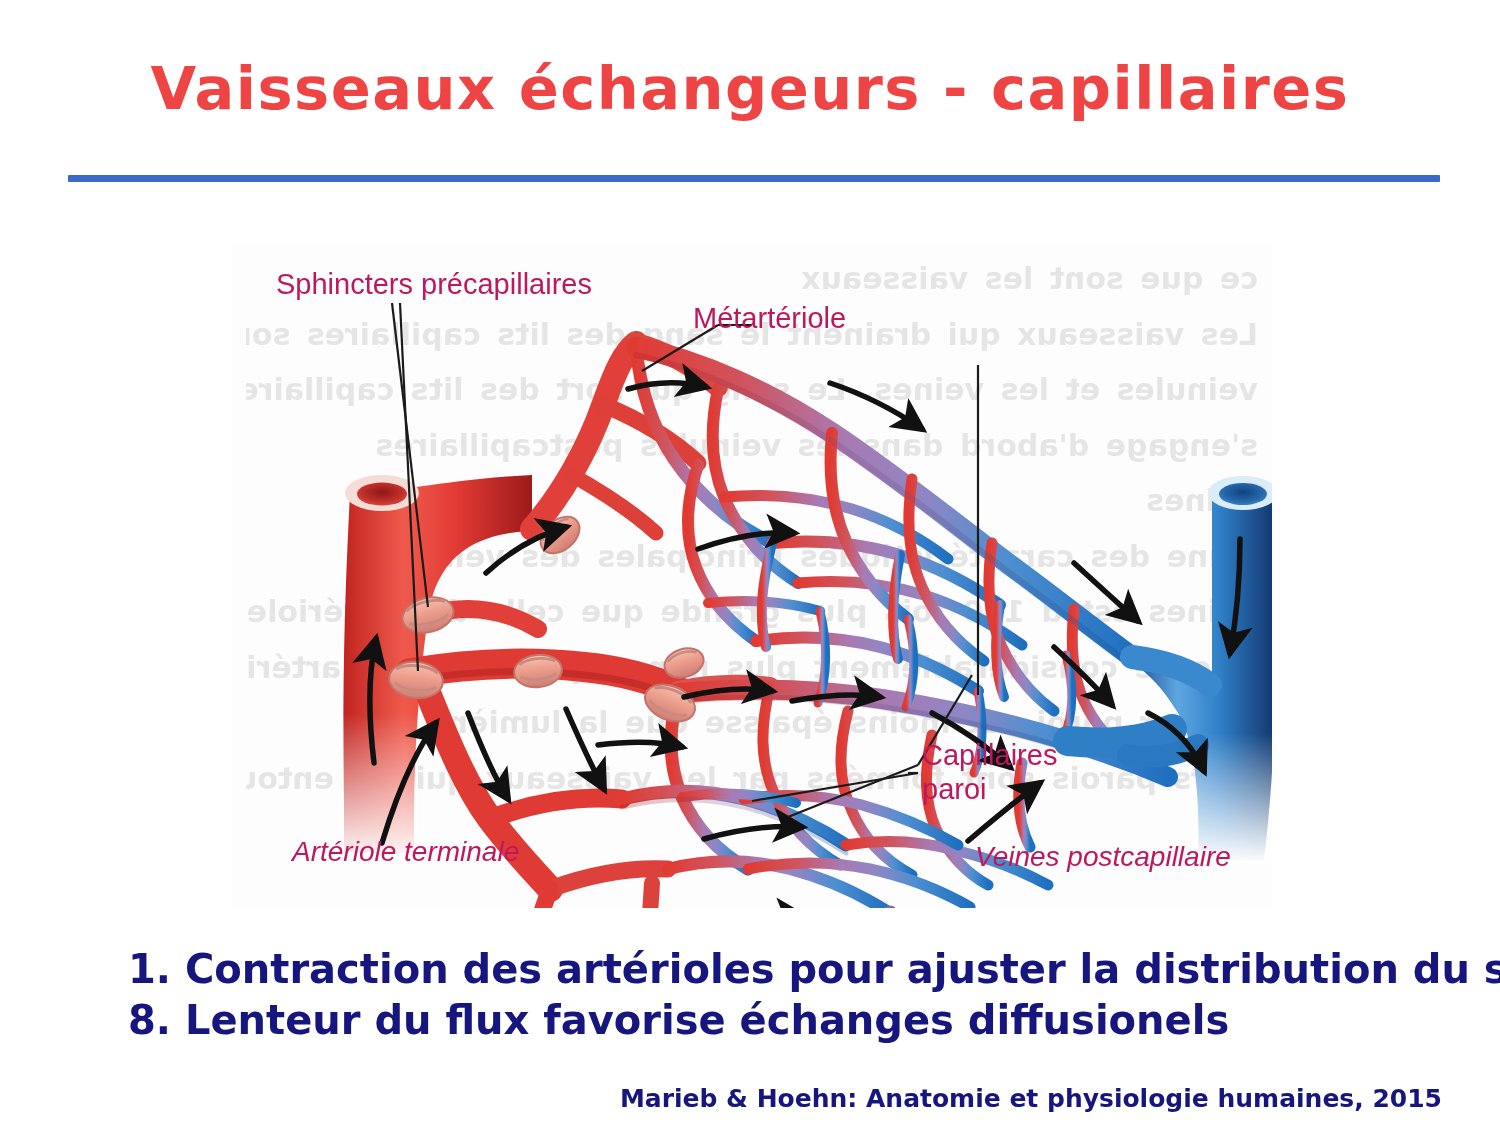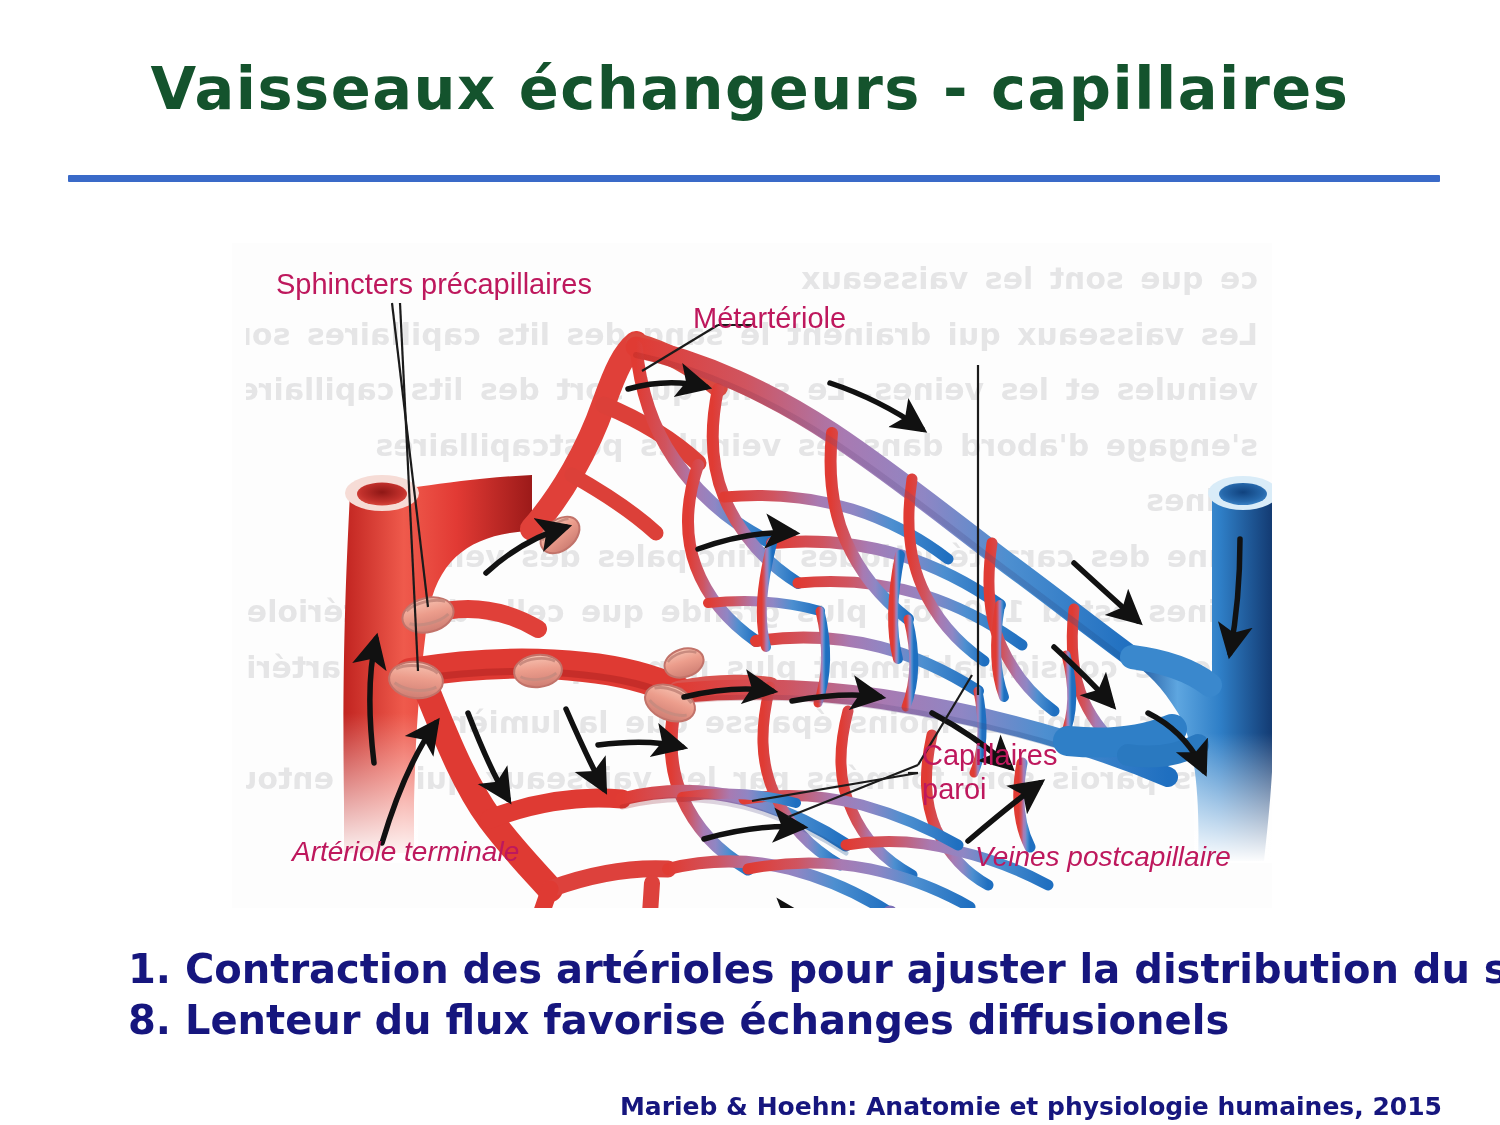--- a/index.html
+++ b/index.html
@@ -23,21 +23,21 @@
     background: #ffffff;
   }
 
   
   .title {
     position: absolute;
     top: 58px;
     left: 0;
     width: 1500px;
     text-align: center;
-    color: #14532d;
+    color: #ef4444;
     font-family: "DejaVu Sans", "Liberation Sans", sans-serif;
     font-size: 59px;
     font-weight: 700;
     letter-spacing: 1.5px;
     line-height: 1.05;
     white-space: nowrap;
   }
 
   .title-rule {
     position: absolute;
@@ -120,21 +120,20 @@
   
   .citation {
     position: absolute;
     right: 58px;
     top: 1084px;
     color: #16167e;
     font-family: "DejaVu Sans", "Liberation Sans", sans-serif;
     font-size: 25px;
     font-weight: 600;
     white-space: nowrap;
-    margin-top: 8px;
   }
 
   svg { display: block; }
 </style>
 </head>
 <body>
 
 <div class="slide">
 
   <div class="title">Vaisseaux échangeurs - capillaires</div>

